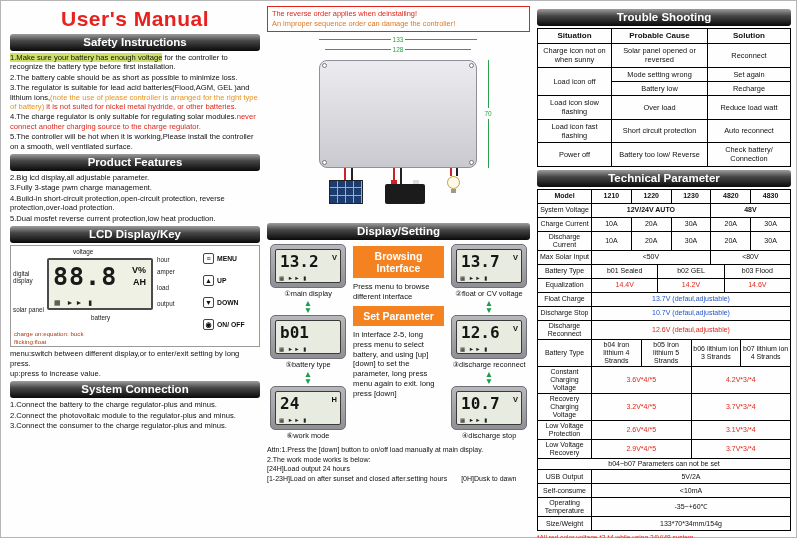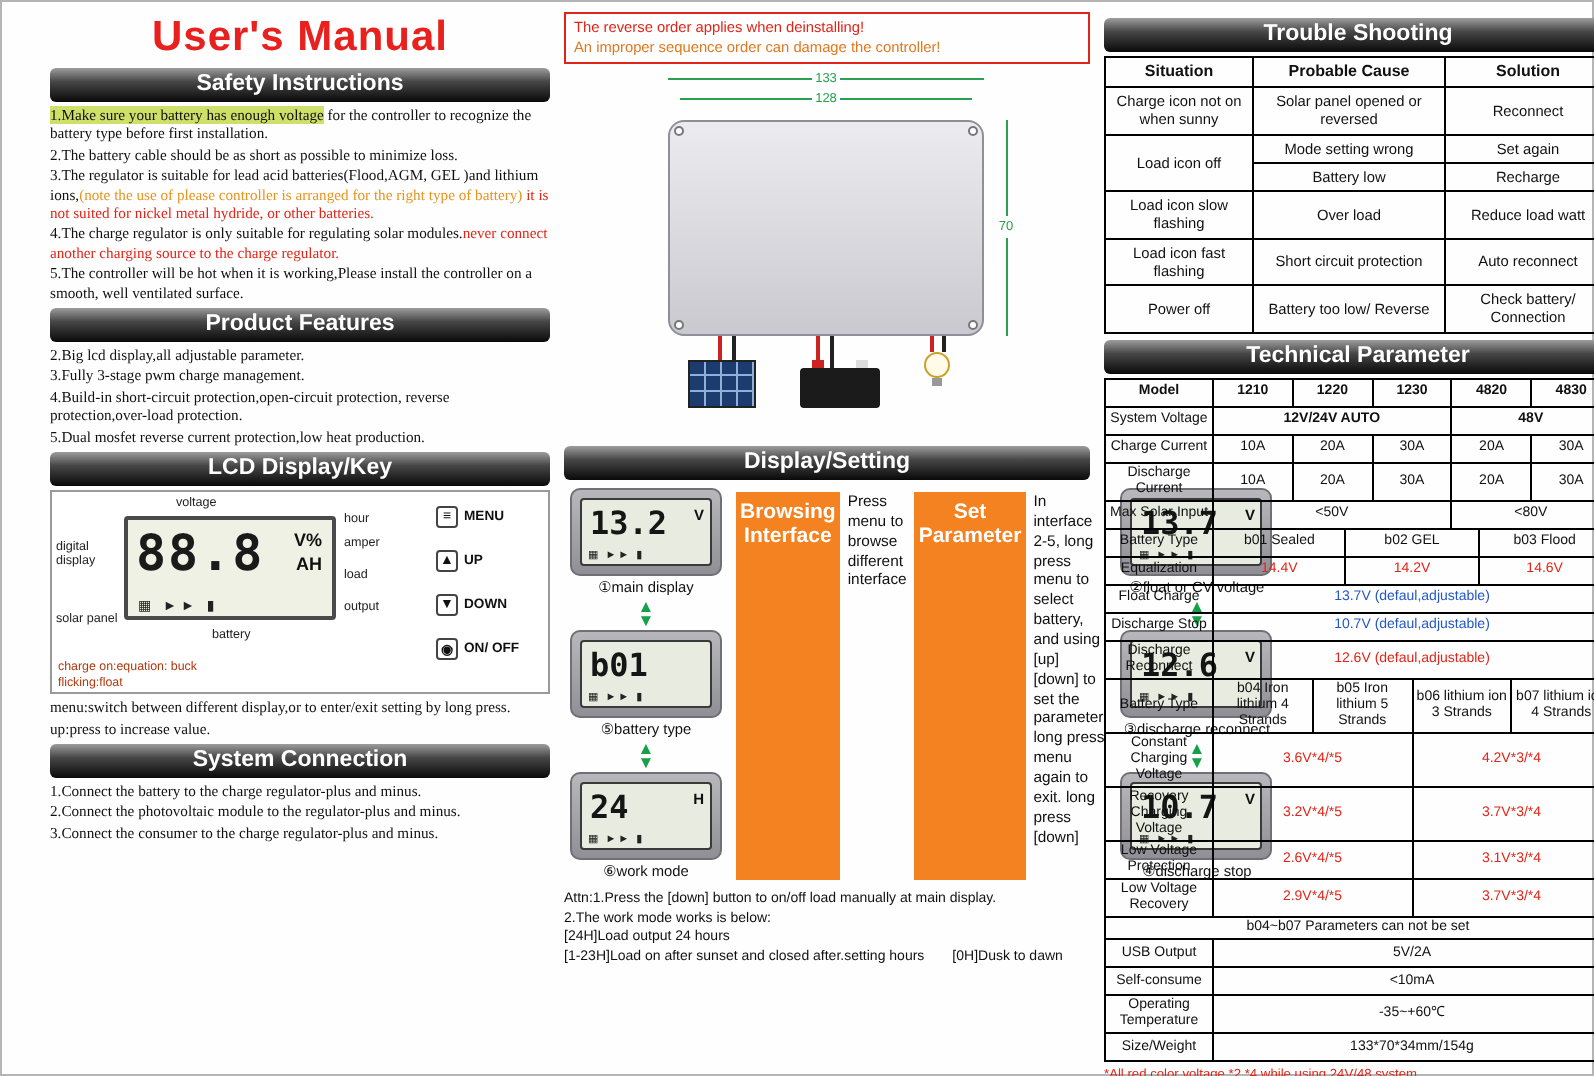--- a/index.html
+++ b/index.html
@@ -1,26 +1,26 @@
 <!DOCTYPE html>
 <html><head>
 <meta charset="utf-8">
 <style>
 *{margin:0;padding:0;box-sizing:border-box;}
 html,body{width:797px;height:538px;}
 body{font-family:"Liberation Sans",sans-serif;color:#101010;background:#fff;position:relative;overflow:hidden;}
 .page{position:absolute;inset:0;border:1px solid #b5b5b5;background:#fefefe;}
-.col{position:absolute;top:5px;margin-left:15px;}
+.col{position:absolute;top:5px;}
 .col-left{left:9px;width:250px;}
 .col-mid{left:266px;width:263px;}
 .col-right{left:536px;width:254px;}
 .lm-title{color:#e8201e;font-size:21px;font-weight:bold;text-align:center;letter-spacing:.5px;margin:1px 0 3px;}
 .hdr{background:linear-gradient(180deg,#9d9d9d,#474747 40%,#090909);color:#fff;font-size:11.5px;font-weight:bold;text-align:center;padding:2px 0 3px;border-radius:3px;margin:3px 0 2px;}
 .txt{font-size:7.6px;line-height:1.24;}
-.txt p{margin:0 0 1px;font-family:Liberation Serif, serif;}
+.txt p{margin:0 0 1px;}
 .red{color:#e02518;}
 .orange{color:#e69520;}
 .blue{color:#2356c8;}
 .hl{background:#cfe069;}
 
 .lcd-box{position:relative;height:102px;border:1px solid #9a9a9a;background:#fff;margin-top:1px;}
 .lbl{position:absolute;font-size:6.3px;color:#222;}
 .lcd-screen{position:absolute;left:36px;top:12px;width:106px;height:52px;border:2px solid #4a4a4a;border-radius:2px;background:#eef1e3;}
 .digits{position:absolute;left:4px;top:2px;font-family:"DejaVu Sans Mono",monospace;font-weight:bold;font-size:25px;color:#1a1a1a;letter-spacing:1px;}
 .unit1{position:absolute;right:5px;top:5px;font-size:9px;font-weight:bold;}
@@ -53,21 +53,21 @@
   background-image:repeating-linear-gradient(90deg,transparent 0 7px,#8fb0d8 7px 8px),repeating-linear-gradient(0deg,transparent 0 7px,#8fb0d8 7px 8px);}
 .batt-icon{position:absolute;left:118px;top:150px;width:40px;height:20px;background:#1b1b1b;border-radius:2px;}
 .batt-icon .t1,.batt-icon .t2{position:absolute;top:-4px;width:6px;height:4px;background:#c22;}
 .batt-icon .t1{left:6px;}
 .batt-icon .t2{left:28px;background:#ddd;}
 .bulb-icon{position:absolute;left:180px;top:142px;width:13px;height:13px;border:1.5px solid #c9a22a;border-radius:50%;background:#fffbe8;}
 .bulb-icon::after{content:"";position:absolute;left:3px;top:12px;width:5px;height:4px;background:#999;}
 
 .ds-grid{display:flex;gap:4px;margin-top:4px;}
 .ds-col{width:82px;display:flex;flex-direction:column;align-items:center;flex:none;}
-.ds-mid{flex:1;display:flex;flex-direction:row;gap:4px;padding-top:2px;}
+.ds-mid{flex:1;display:flex;flex-direction:column;gap:4px;padding-top:2px;}
 .panel{width:76px;background:linear-gradient(180deg,#b8b8bc,#8f8f95);border:1px solid #6f6f75;border-radius:5px;padding:4px;}
 .plcd{background:#e8ece0;border:1px solid #3a3a3a;border-radius:2px;position:relative;height:34px;}
 .pval{position:absolute;left:4px;top:2px;font-family:"DejaVu Sans Mono",monospace;font-weight:bold;font-size:16px;color:#151515;}
 .punit{position:absolute;right:3px;top:3px;font-size:7.5px;font-weight:bold;}
 .picon{position:absolute;left:3px;bottom:1px;font-size:5.5px;letter-spacing:1px;color:#222;}
 .plabel{font-size:7.4px;margin:1px 0 0;text-align:center;}
 .varrow{color:#17a04a;font-size:8.5px;line-height:.78;text-align:center;margin:2px 0;font-weight:bold;}
 .varrow span{display:block;}
 .obox{background:#f58220;color:#fff;font-weight:bold;font-size:10.5px;text-align:center;padding:4px 2px;line-height:1.15;}
 .odesc{font-size:7.7px;line-height:1.28;}

